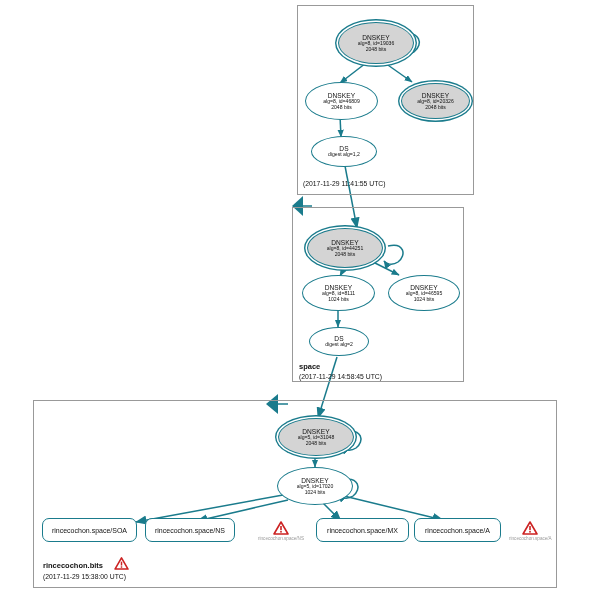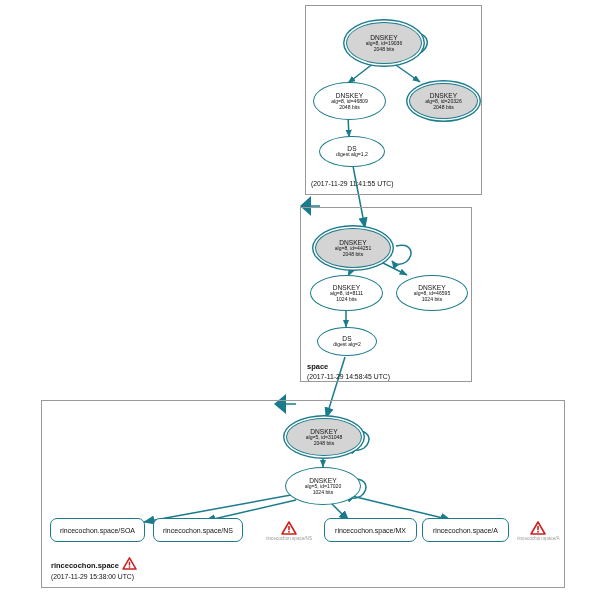--- a/index.html
+++ b/index.html
@@ -1,18 +1,18 @@
 <!DOCTYPE html>
 <html><head>
 <meta charset="utf-8">
 <style>
   html,body{margin:0;padding:0;background:#ffffff;}
   body{width:590px;height:599px;position:relative;overflow:hidden;
        font-family:"Liberation Sans",sans-serif;color:#1a1a1a;}
-  #stage{position:absolute;left:8px;top:0;width:472px;height:599px;border-radius:30px;}
+  #stage{position:absolute;left:0;top:0;width:472px;height:599px;border-radius:30px;}
   svg.layer{position:absolute;left:0;top:0;width:590px;height:599px;overflow:visible;}
   .zonebox{position:absolute;border:1px solid #999999;background:transparent;box-sizing:border-box;}
   .zonelabel{position:absolute;font-size:7.5px;color:#111;white-space:nowrap;font-weight:bold;}
   .zonetime{position:absolute;font-size:6.8px;color:#111;white-space:nowrap;}
   .node{position:absolute;display:flex;flex-direction:column;align-items:center;
         justify-content:center;text-align:center;box-sizing:border-box;line-height:1.12;}
   .ell{border:1.4px solid #1a7b8c;border-radius:50%;background:#ffffff;}
   .ell.ksk{background:#d4d4d4;box-shadow:0 0 0 1.6px #ffffff,0 0 0 3px #1a7b8c;}
   .nt{font-size:6.6px;color:#111;letter-spacing:.1px;}
   .ns{font-size:5.1px;color:#111;letter-spacing:0px;}
@@ -152,21 +152,21 @@
 
   <div class="warn" style="left:509px;top:521px;">
     <svg width="16" height="14" viewBox="0 0 16 14">
       <path d="M8 1 L15 13 L1 13 Z" fill="#ffffff" stroke="#cc2222" stroke-width="1.6" stroke-linejoin="round"></path>
       <rect x="7.2" y="5" width="1.6" height="4.2" fill="#cc2222"></rect>
       <rect x="7.2" y="10" width="1.6" height="1.6" fill="#cc2222"></rect>
     </svg>
     <span class="warncap">rincecochon.space/A</span>
   </div>
 
-  <div class="zonelabel" style="left:43px;top:561px;">rincecochon.space</div>
+  <div class="zonelabel" style="left:43px;top:561px;">rincecochon.bits</div>
   <div class="zwarn" style="left:114px;top:556px;">
     <svg width="15" height="13" viewBox="0 0 16 14">
       <path d="M8 1 L15 13 L1 13 Z" fill="#ffffff" stroke="#cc2222" stroke-width="1.7" stroke-linejoin="round"></path>
       <rect x="7.2" y="5" width="1.6" height="4.2" fill="#cc2222"></rect>
       <rect x="7.2" y="10" width="1.6" height="1.6" fill="#cc2222"></rect>
     </svg>
   </div>
   <div class="zonetime" style="left:43px;top:573px;">(2017-11-29 15:38:00 UTC)</div>
 
 </div>

